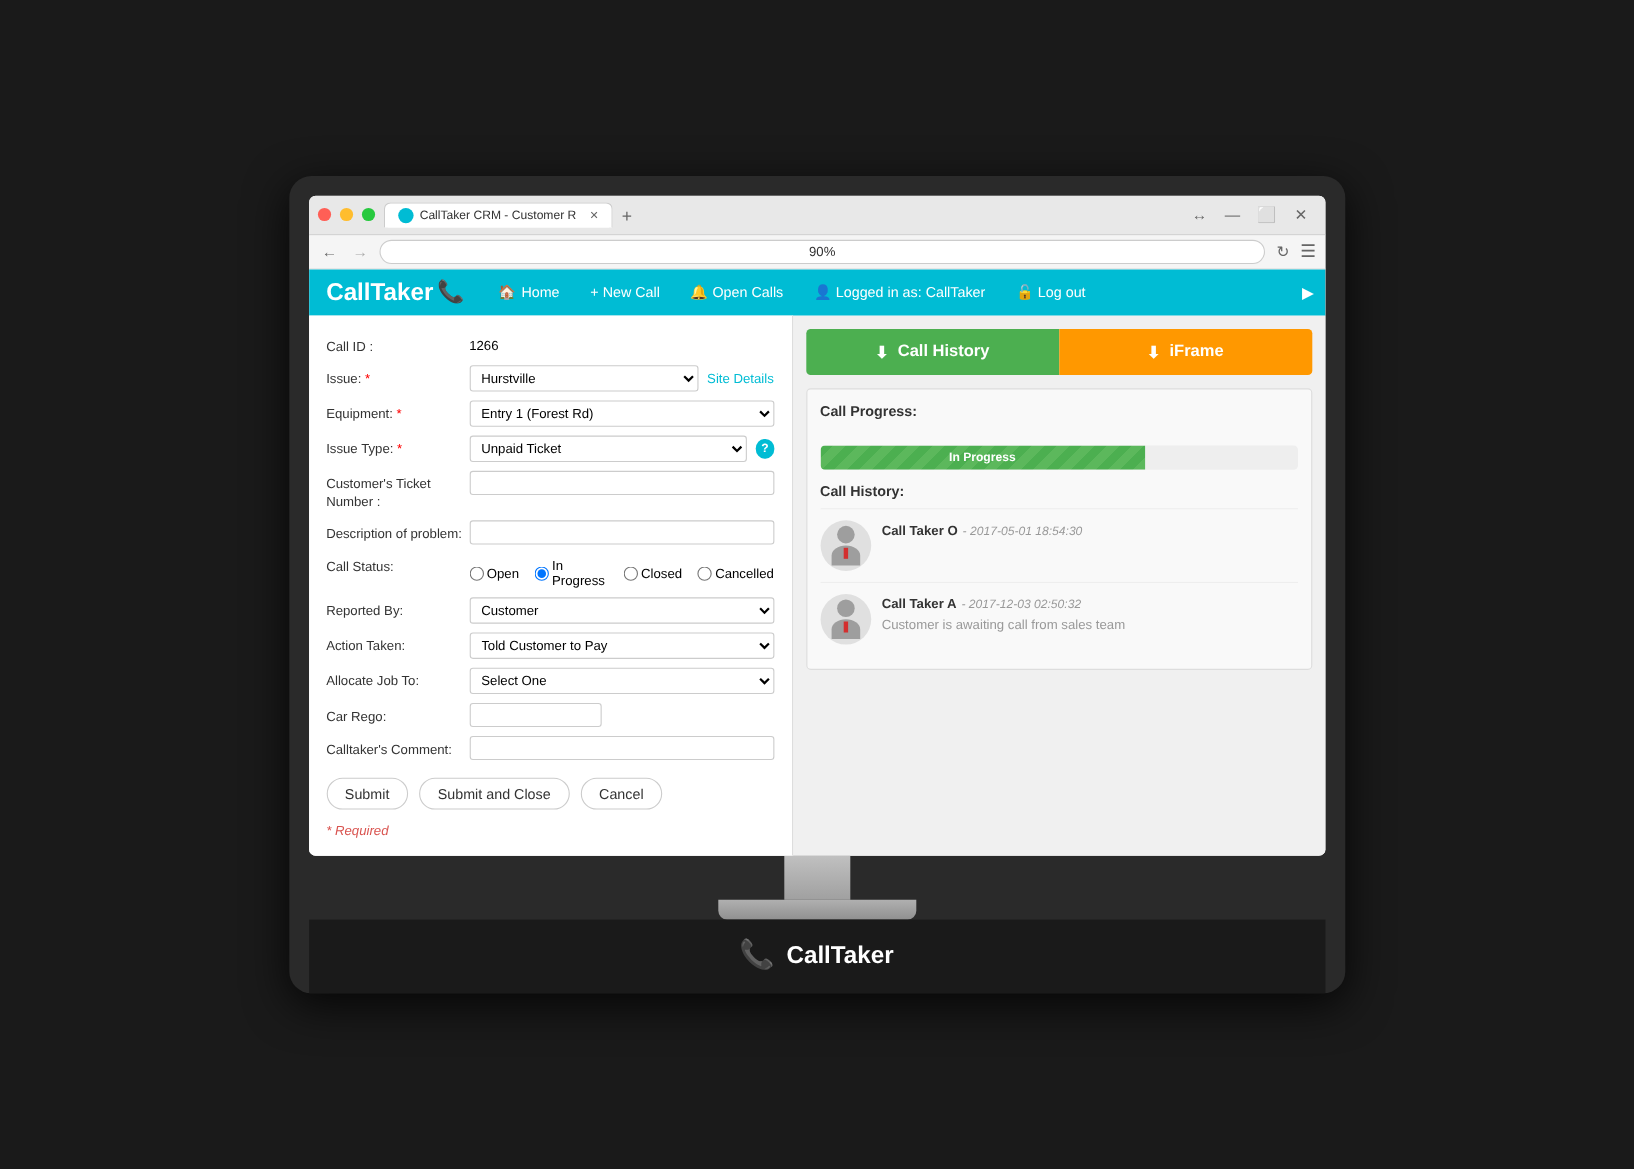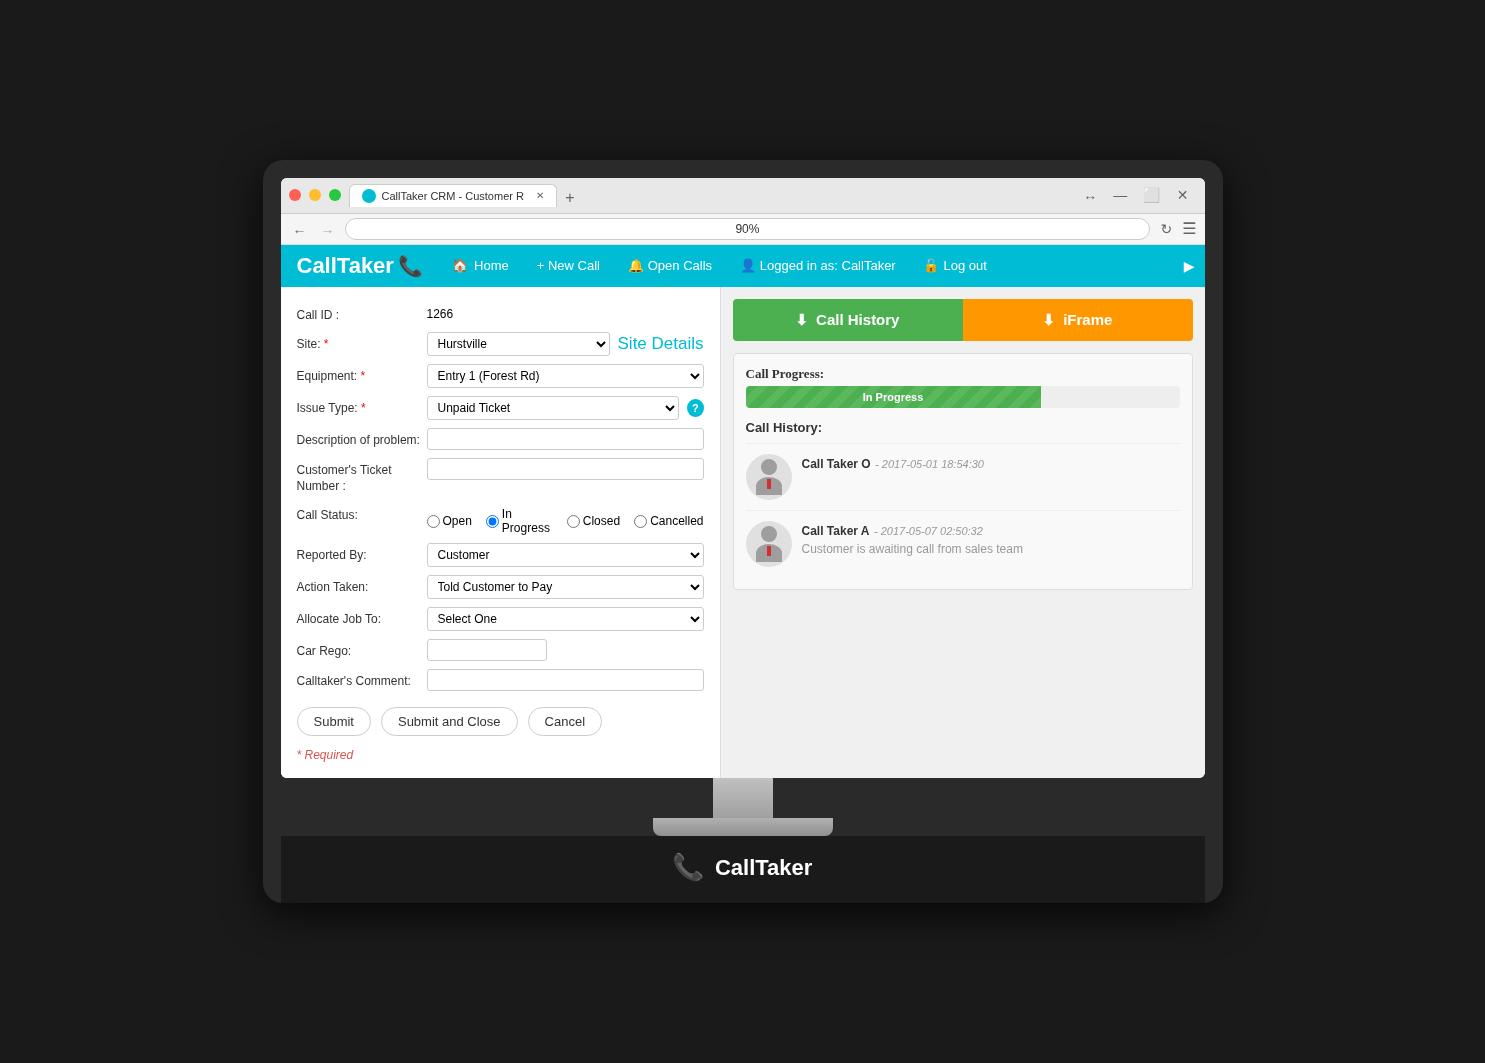--- a/index.html
+++ b/index.html
@@ -148,21 +148,21 @@
     .form-control select {
       width: 100%;
       padding: 3px 6px;
       border: 1px solid #ccc;
       border-radius: 3px;
       font-size: 12px;
     }
     .form-control select { background: #fff; }
     .site-row { display: flex; gap: 8px; align-items: center; justify-content: flex-end; }
     .site-row select { flex: 1; }
-    .site-details-link { color: #00bcd4; font-size: 17px; cursor: pointer; white-space: nowrap; }
+    .site-details-link { color: #00bcd4; font-size: 12px; cursor: pointer; white-space: nowrap; }
     .radio-group { display: flex; gap: 14px; align-items: center; padding-top: 4px; }
     .radio-label { font-size: 12px; display: flex; align-items: center; gap: 3px; cursor: pointer; }
     .radio-label.normal { color: #5cb85c; }
     .radio-label.urgent { color: #f0ad4e; }
     .radio-label.emergency { color: #d9534f; }
     .status-group { display: flex; gap: 14px; align-items: center; padding-top: 4px; }
     .status-label { font-size: 12px; display: flex; align-items: center; gap: 3px; cursor: pointer; }
     .help-icon {
       display: inline-flex;
       width: 18px;
@@ -197,21 +197,21 @@
     }
     .tab-btn.call-history { background: #4caf50; border-radius: 4px 0 0 4px; }
     .tab-btn.iframe { background: #ff9800; border-radius: 0 4px 4px 0; }
     .call-progress-section {
       background: #f9f9f9;
       border: 1px solid #ddd;
       border-radius: 4px;
       padding: 12px;
       margin-bottom: 0;
     }
-    .call-progress-label { font-size: 13px; color: #333; margin-bottom: 4px; font-weight: bold; font-family: Liberation Serif, serif; }
+    .call-progress-label { font-size: 13px; color: #333; margin-bottom: 24px; font-weight: bold; }
     .progress-bar-outer {
       background: #eee;
       border-radius: 4px;
       height: 22px;
       overflow: hidden;
       margin-bottom: 12px;
     }
     .progress-bar-inner {
       height: 100%;
       background: repeating-linear-gradient(
@@ -376,21 +376,21 @@
 
       <div class="left-panel">
 
         <div class="form-row">
           <span class="form-label">Call ID :</span>
           <span class="form-control" style="font-size:12px; padding-top:4px;">1266</span>
         </div>
 
         <div class="form-row">
           <span class="form-label">
-            <span>Site:</span>
+            <span>Issue:</span>
             <span class="required"> *</span>
           </span>
           <div class="form-control site-row">
             <select>
               <option>Hurstville</option>
             </select>
             <a class="site-details-link">Site Details</a>
           </div>
         </div>
 
@@ -413,28 +413,28 @@
           </span>
           <div class="form-control" style="display:flex;align-items:center;gap:4px;">
             <select>
               <option>Unpaid Ticket</option>
             </select>
             <span class="help-icon">?</span>
           </div>
         </div>
 
         <div class="form-row">
+          <span class="form-label">Customer's Ticket Number :</span>
+          <div class="form-control">
+            <input type="text" style="">
+          </div>
+        </div>
+
+        <div class="form-row">
           <span class="form-label">Description of problem:</span>
-          <div class="form-control">
-            <input type="text" style="">
-          </div>
-        </div>
-
-        <div class="form-row">
-          <span class="form-label">Customer's Ticket Number :</span>
           <div class="form-control">
             <input type="text" style="">
           </div>
         </div>
 
 
         <div class="form-row">
           <span class="form-label">Call Status:</span>
           <div class="form-control status-group">
             <label class="status-label">
@@ -551,21 +551,21 @@
                 <div class="avatar-head"></div>
                 <div style="position:relative;">
                   <div class="avatar-body"></div>
                   <div style="position:absolute; top:2px; left:50%; transform:translateX(-50%); width:4px; height:10px; background:#d32f2f;"></div>
                 </div>
               </div>
             </div>
             <div class="history-content">
               <div>
                 <span class="history-author">Call Taker A</span>
-                <span class="history-time">- 2017-05-07 02:50:32</span>
+                <span class="history-time">- 2017-12-03 02:50:32</span>
               </div>
               <div class="history-text">Customer is awaiting call from sales team</div>
             </div>
           </div>
         </div>
       </div>
     </div>
   </div>
 
   <div class="monitor-stand-neck"></div>

